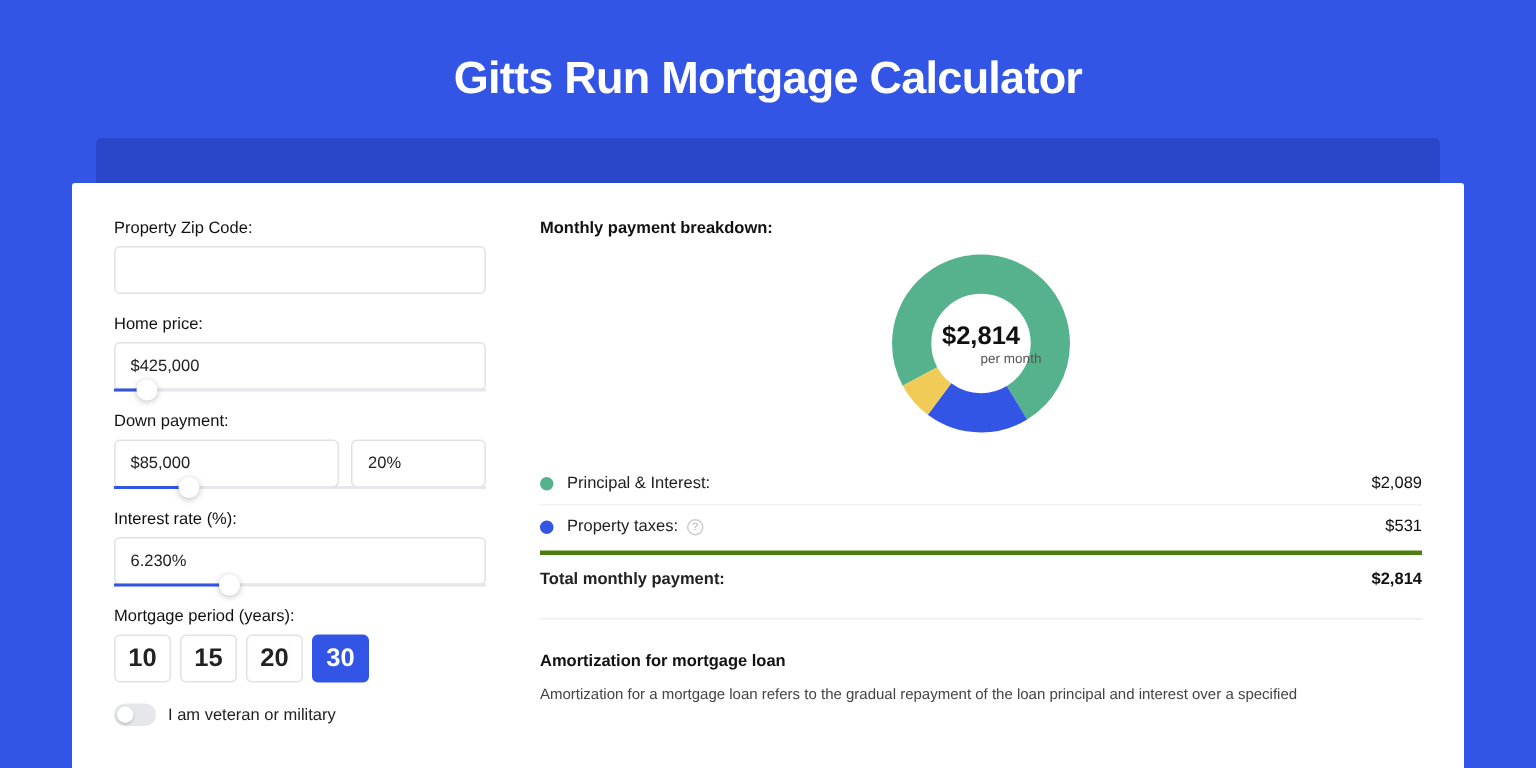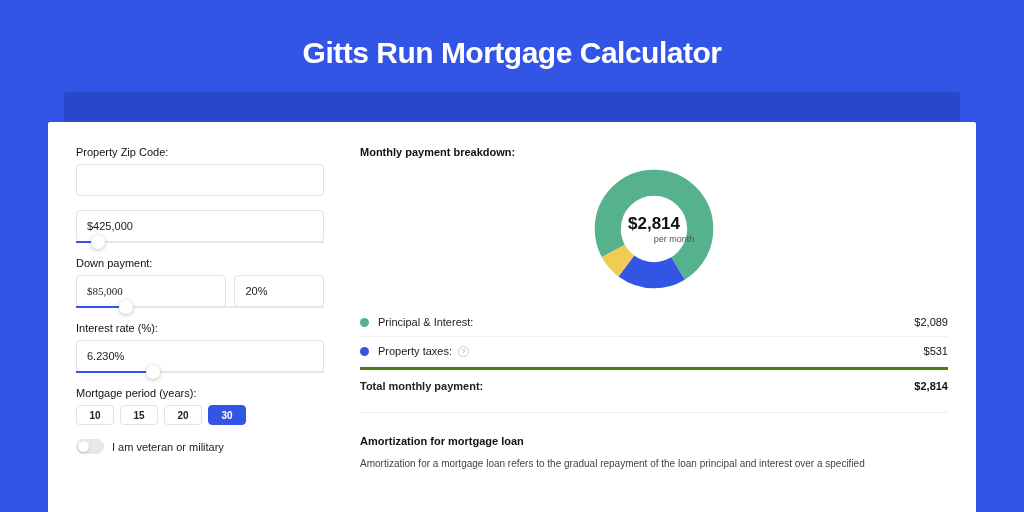--- a/index.html
+++ b/index.html
@@ -7,27 +7,27 @@
   .outer { padding: 36px 48px 0 48px; }
   .page-title { color: #fff; font-size: 30px; font-weight: 700; text-align: center; margin-bottom: 22px; letter-spacing: -0.5px; }
   .shadow-bar { background: #2a47c9; height: 30px; margin: 0 16px; border-radius: 4px 4px 0 0; }
   .card { background: #fff; border-radius: 2px; display: flex; height: 400px; overflow: hidden; }
   .left { width: 300px; padding: 24px 24px 0 28px; }
   .right { flex: 1; padding: 24px 28px 0 12px; }
   .form-label { font-size: 11px; color: #111; margin-bottom: 6px; display: block; }
   .field-group { margin-bottom: 14px; position: relative; }
   .text-input { width: 100%; height: 32px; border: 1px solid #e0e2e6; border-radius: 4px; padding: 0 10px; font-size: 11px; color: #222; background: #fff; }
   .row { display: flex; gap: 8px; }
-  .row .text-input:first-child { flex: 1.9; font-family: Liberation Serif, serif; }
+  .row .text-input:first-child { flex: 1.9; }
   .row .text-input:last-child { flex: 1; }
   .slider-track { position: relative; height: 2px; background: #e5e7eb; margin-top: -1px; }
   .slider-fill { position: absolute; height: 2px; background: #3355e6; top: 0; left: 0; }
   .slider-thumb { position: absolute; width: 14px; height: 14px; background: #fff; border-radius: 50%; top: -6px; box-shadow: 0 1px 4px rgba(0,0,0,0.25); transform: translateX(-50%); cursor: pointer; }
   .period-buttons { display: flex; gap: 6px; margin-top: 6px; }
-  .period-btn { width: 38px; height: 20px; border: 1px solid #dfe2e8; border-radius: 4px; background: #fff; font-size: 10px; font-weight: 600; color: #222; display: flex; align-items: center; justify-content: center; cursor: pointer; }
+  .period-btn { width: 38px; height: 32px; border: 1px solid #dfe2e8; border-radius: 4px; background: #fff; font-size: 17px; font-weight: 600; color: #222; display: flex; align-items: center; justify-content: center; cursor: pointer; }
   .period-btn.selected { background: #3355e6; color: #fff; border-color: #3355e6; }
   .toggle-row { display: flex; align-items: center; gap: 8px; margin-top: 14px; }
   .toggle { width: 28px; height: 15px; background: #e5e7eb; border-radius: 999px; position: relative; cursor: pointer; }
   .toggle::after { content: ""; position: absolute; width: 11px; height: 11px; background: #fff; border-radius: 50%; top: 2px; left: 2px; box-shadow: 0 1px 2px rgba(0,0,0,0.2); }
   .toggle-label { font-size: 11px; color: #222; }
   .breakdown-title { font-size: 11px; font-weight: 700; color: #111; margin-bottom: 10px; }
   .donut-wrap { display: flex; justify-content: center; margin-bottom: 18px; }
   .donut { position: relative; width: 122px; height: 122px; }
   .donut svg { width: 100%; height: 100%; transform: rotate(-90deg); }
   .donut-center { position: absolute; inset: 0; display: flex; flex-direction: column; align-items: center; justify-content: center; }
@@ -57,20 +57,21 @@
   <div class="card">
 
     <div class="left">
 
       <div class="field-group">
         <label class="form-label">Property Zip Code:</label>
         <input class="text-input" type="text" value="" style="">
       </div>
 
       <div class="field-group">
+        <label class="form-label">Home price:</label>
         <input class="text-input" type="text" value="$425,000" style="">
         <div class="slider-track">
           <div class="slider-fill" style="width:9%"></div>
           <div class="slider-thumb" style="left:9%"></div>
         </div>
       </div>
 
       <div class="field-group">
         <label class="form-label">Down payment:</label>
         <div class="row">

